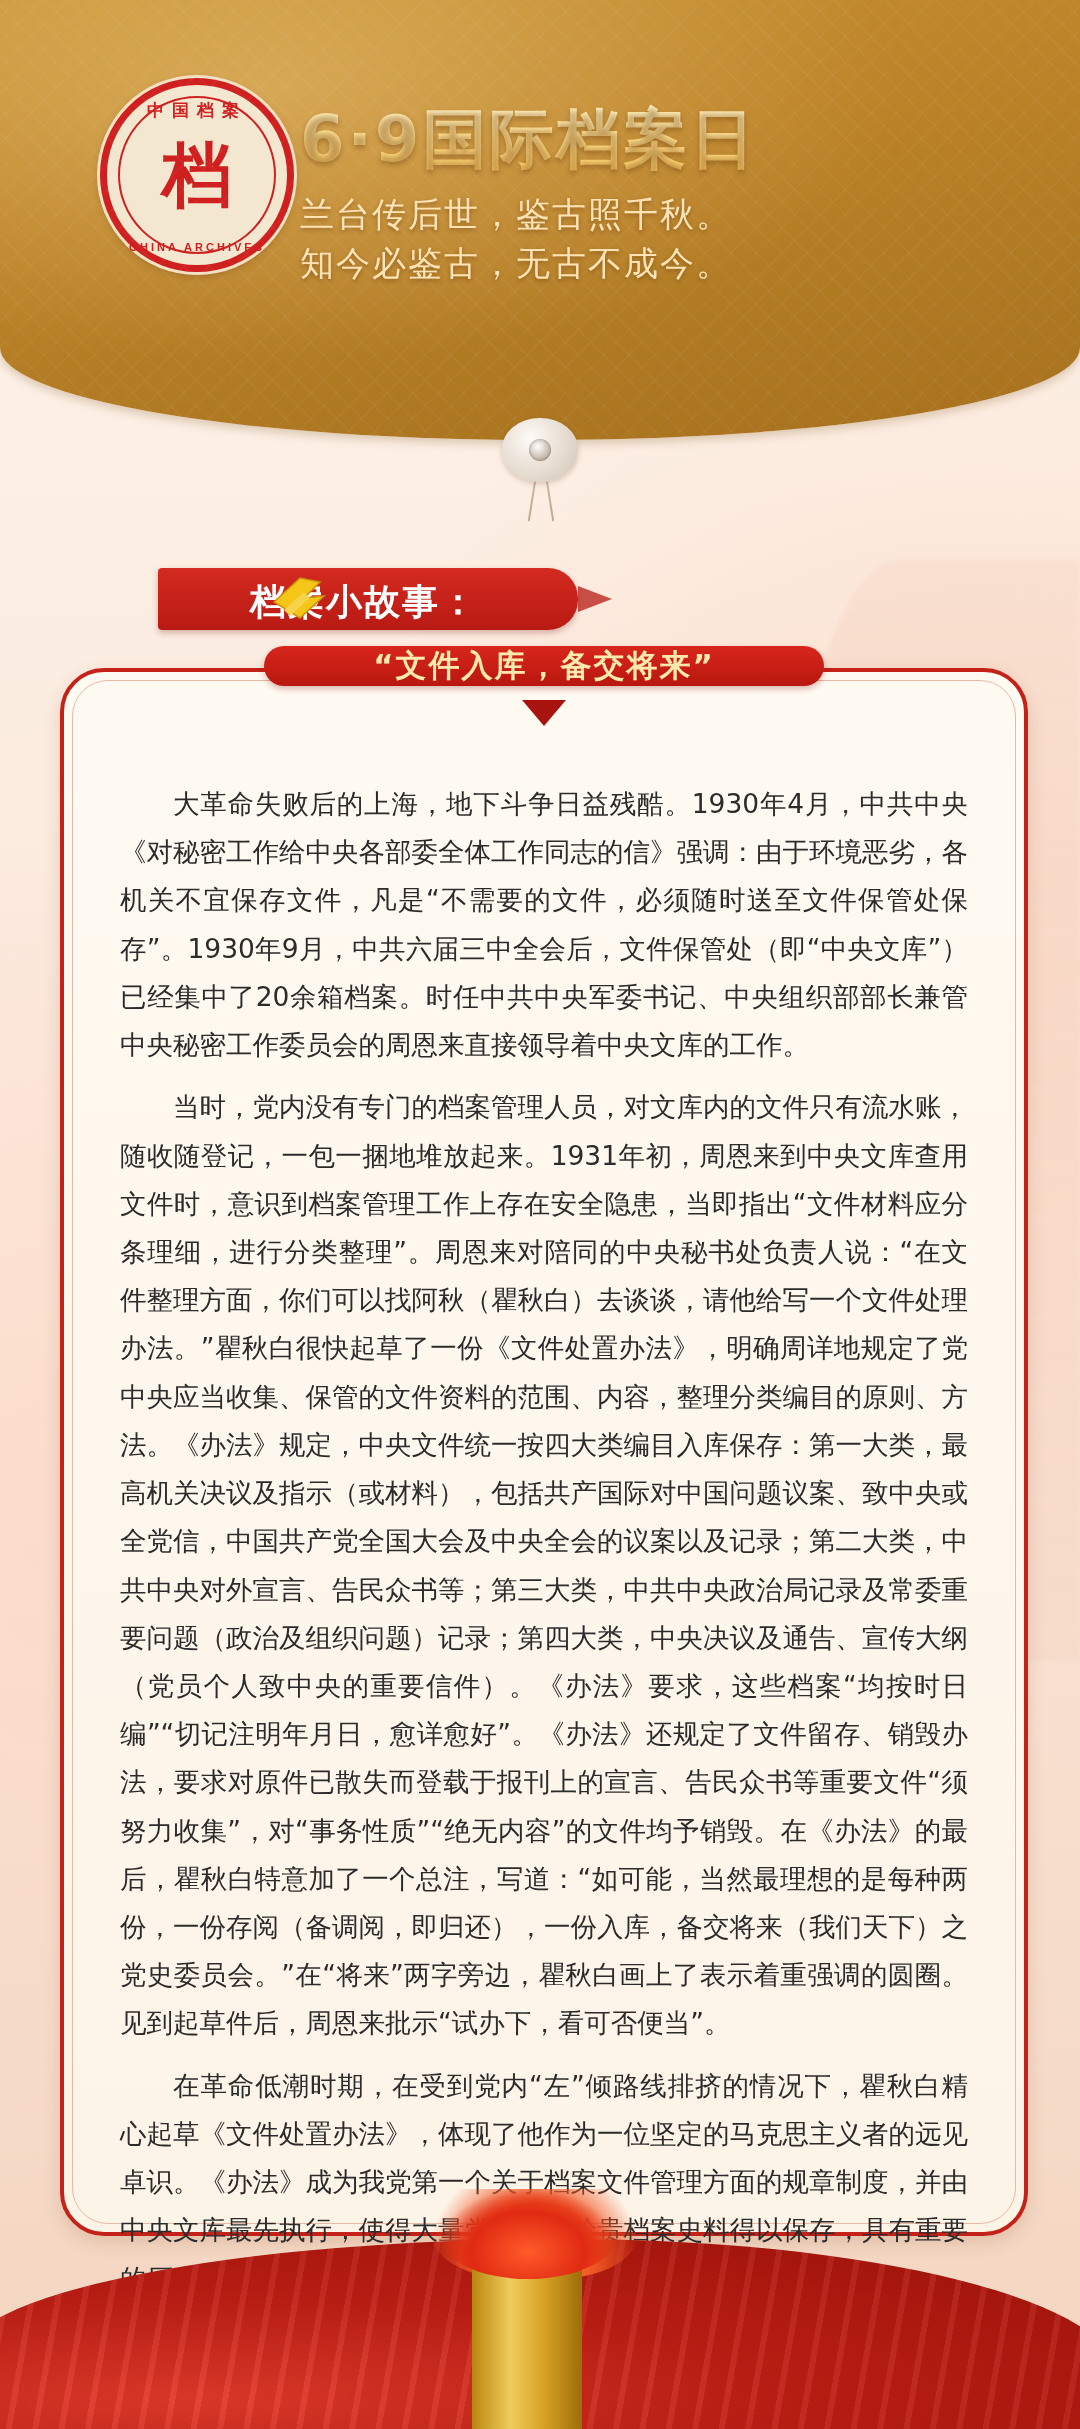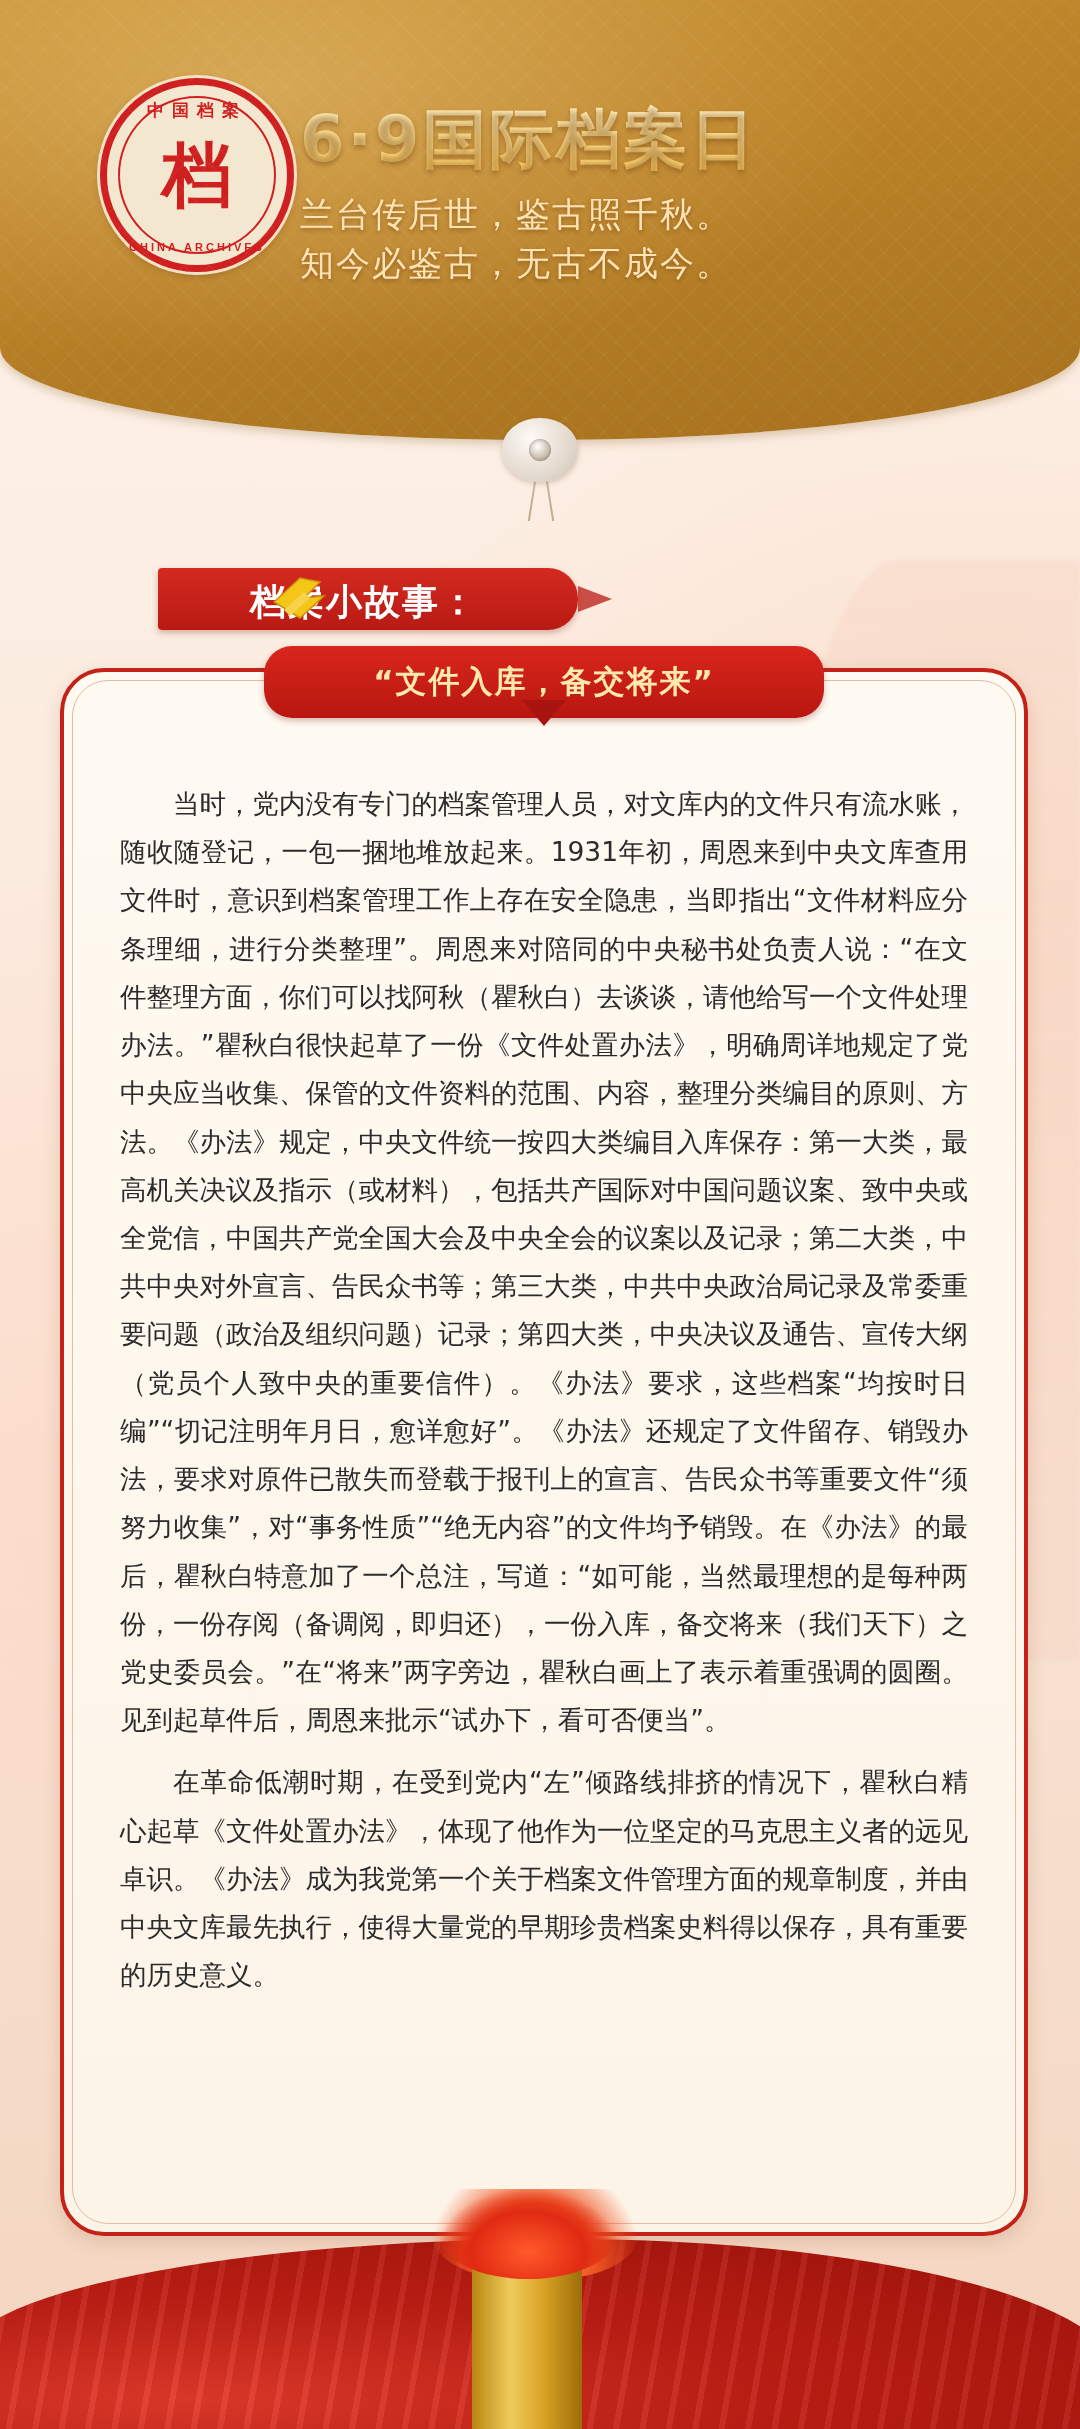--- a/index.html
+++ b/index.html
@@ -146,21 +146,21 @@
     box-shadow:0 6px 18px rgba(140,70,35,.18);
   }
   .card-inner{
     position:absolute; left:8px; top:8px; right:8px; bottom:8px;
     border:1px solid #e9b9a4; border-radius:36px;
     pointer-events:none;
   }
 
   .quote-ribbon{
     position:absolute; left:50%; transform:translateX(-50%);
-    top:-26px; width:560px; height:72px;
+    top:-26px; width:560px; height:40px;
     background:linear-gradient(180deg,#d8261c 0%, #b8170f 100%);
     border-radius:28px;
     box-shadow:0 3px 6px rgba(130,25,15,.3);
     display:flex;align-items:center;justify-content:center;
   }
   .quote-ribbon span{
     color:#ffe9ad; font-size:31px; font-weight:bold; letter-spacing:2px;
     font-family:"DejaVu Sans","Liberation Sans",sans-serif;
   }
   .quote-tail{
@@ -264,20 +264,21 @@
   </div>
 
   <div class="card">
     <div class="card-inner"></div>
     <div class="quote-ribbon">
       <span>“文件入库，备交将来”</span>
     </div>
     <div class="quote-tail"></div>
 
     <div class="body-text">
+      <p>大革命失败后的上海，地下斗争日益残酷。1930年4月，中共中央《对秘密工作给中央各部委全体工作同志的信》强调：由于环境恶劣，各机关不宜保存文件，凡是“不需要的文件，必须随时送至文件保管处保存”。1930年9月，中共六届三中全会后，文件保管处（即“中央文库”）已经集中了20余箱档案。时任中共中央军委书记、中央组织部部长兼管中央秘密工作委员会的周恩来直接领导着中央文库的工作。</p>
       <p>当时，党内没有专门的档案管理人员，对文库内的文件只有流水账，随收随登记，一包一捆地堆放起来。1931年初，周恩来到中央文库查用文件时，意识到档案管理工作上存在安全隐患，当即指出“文件材料应分条理细，进行分类整理”。周恩来对陪同的中央秘书处负责人说：“在文件整理方面，你们可以找阿秋（瞿秋白）去谈谈，请他给写一个文件处理办法。”瞿秋白很快起草了一份《文件处置办法》，明确周详地规定了党中央应当收集、保管的文件资料的范围、内容，整理分类编目的原则、方法。《办法》规定，中央文件统一按四大类编目入库保存：第一大类，最高机关决议及指示（或材料），包括共产国际对中国问题议案、致中央或全党信，中国共产党全国大会及中央全会的议案以及记录；第二大类，中共中央对外宣言、告民众书等；第三大类，中共中央政治局记录及常委重要问题（政治及组织问题）记录；第四大类，中央决议及通告、宣传大纲（党员个人致中央的重要信件）。《办法》要求，这些档案“均按时日编”“切记注明年月日，愈详愈好”。《办法》还规定了文件留存、销毁办法，要求对原件已散失而登载于报刊上的宣言、告民众书等重要文件“须努力收集”，对“事务性质”“绝无内容”的文件均予销毁。在《办法》的最后，瞿秋白特意加了一个总注，写道：“如可能，当然最理想的是每种两份，一份存阅（备调阅，即归还），一份入库，备交将来（我们天下）之党史委员会。”在“将来”两字旁边，瞿秋白画上了表示着重强调的圆圈。见到起草件后，周恩来批示“试办下，看可否便当”。</p>
       <p>在革命低潮时期，在受到党内“左”倾路线排挤的情况下，瞿秋白精心起草《文件处置办法》，体现了他作为一位坚定的马克思主义者的远见卓识。《办法》成为我党第一个关于档案文件管理方面的规章制度，并由中央文库最先执行，使得大量党的早期珍贵档案史料得以保存，具有重要的历史意义。</p>
     </div>
   </div>
 
   <div class="bottom">
     <div class="silk"></div>
     <div class="flame"></div>
     <div class="torch"></div>
   </div>

